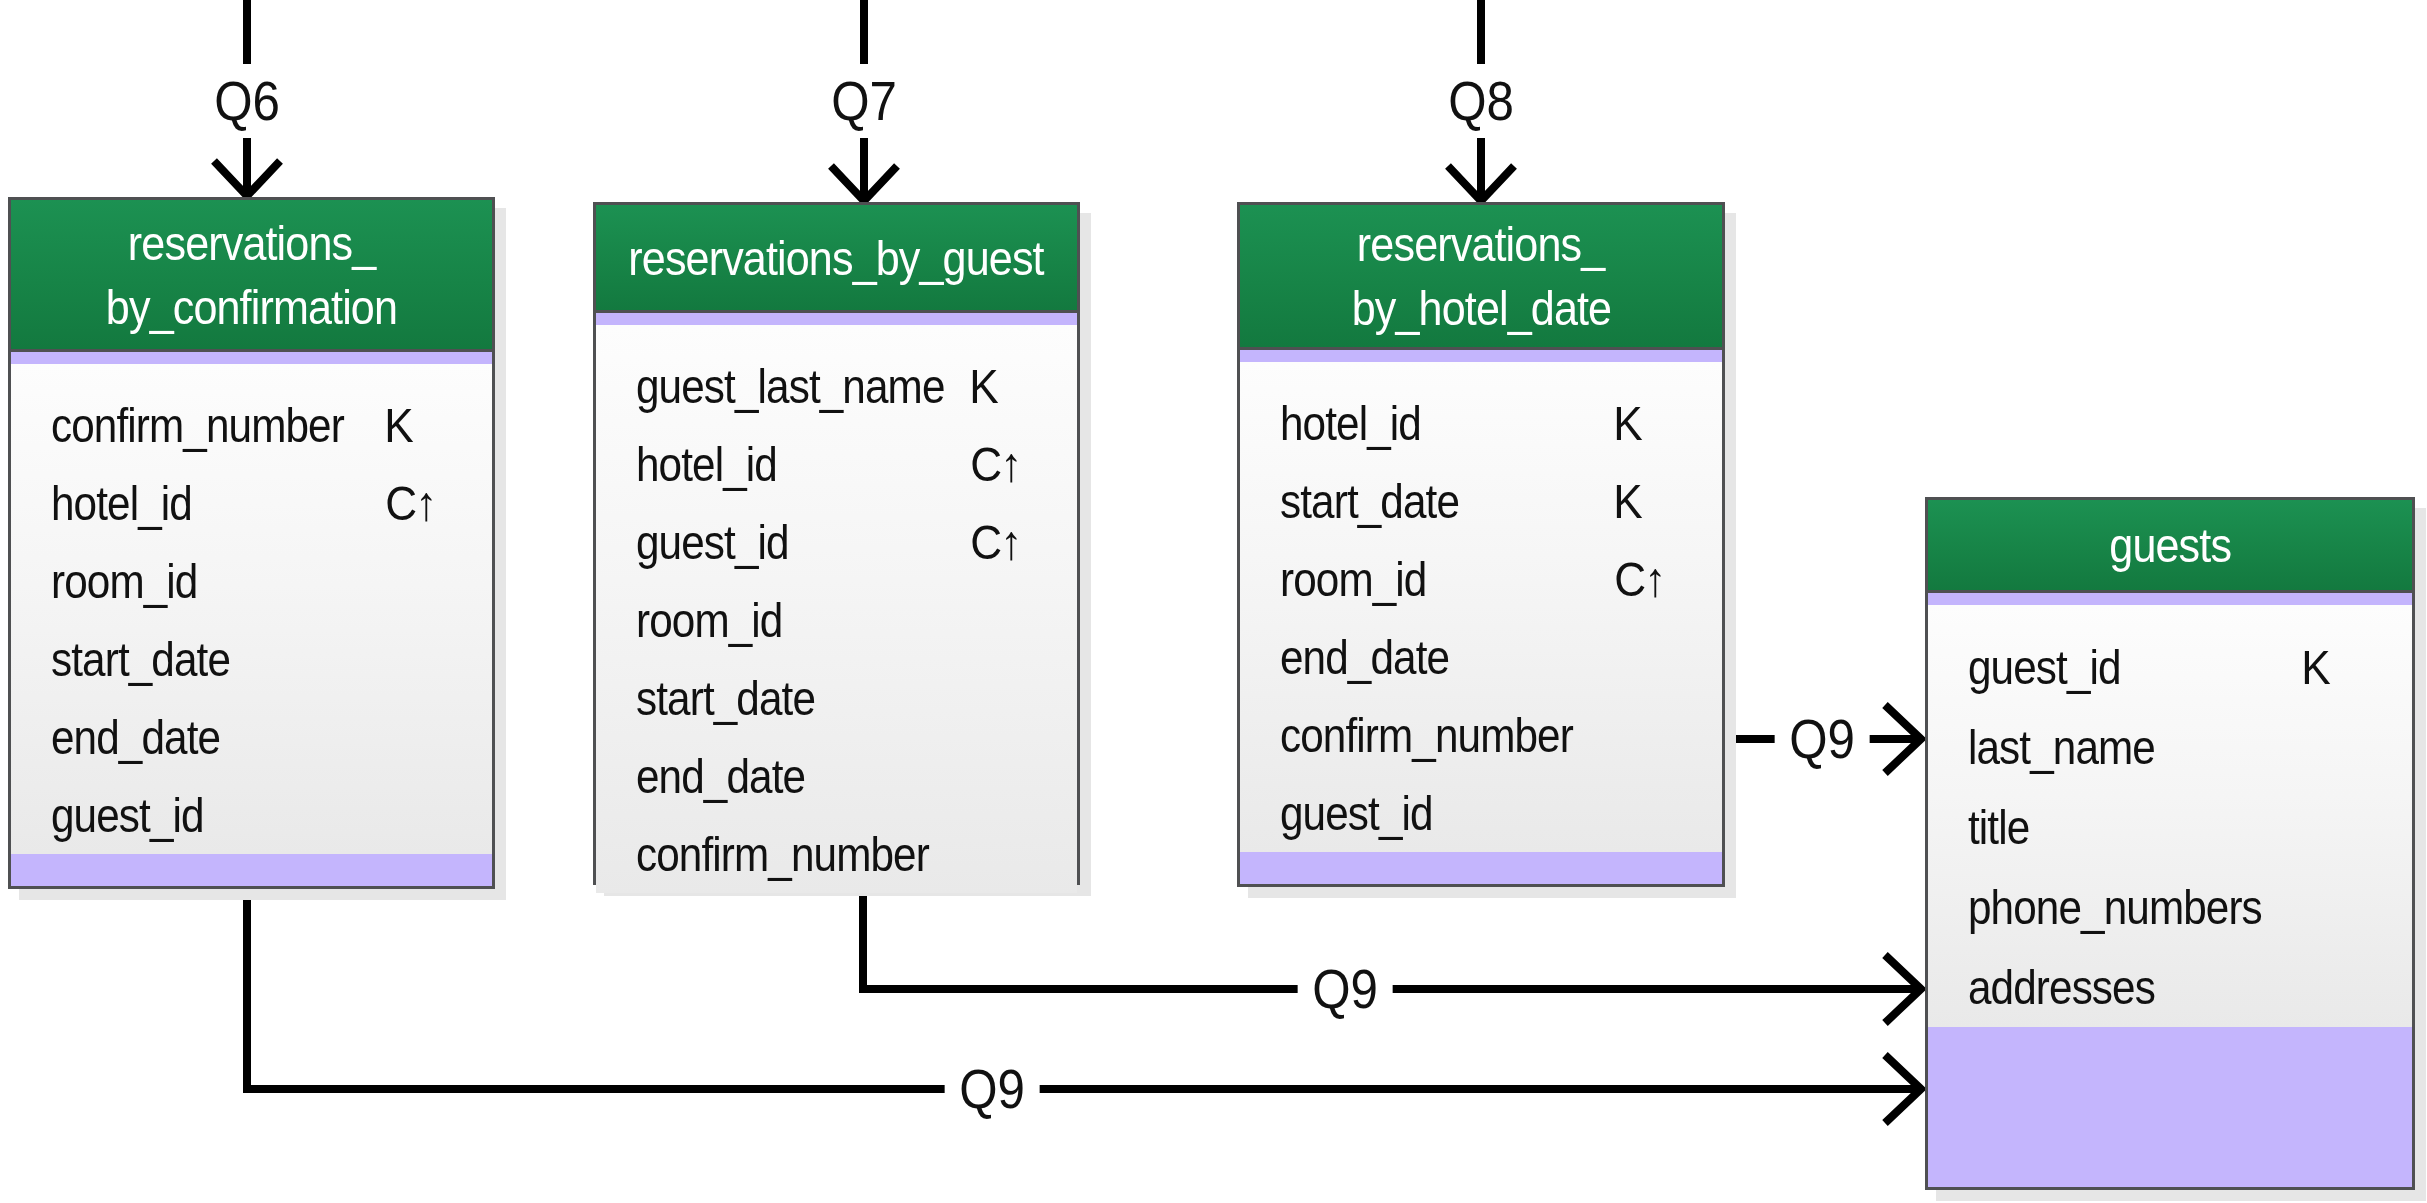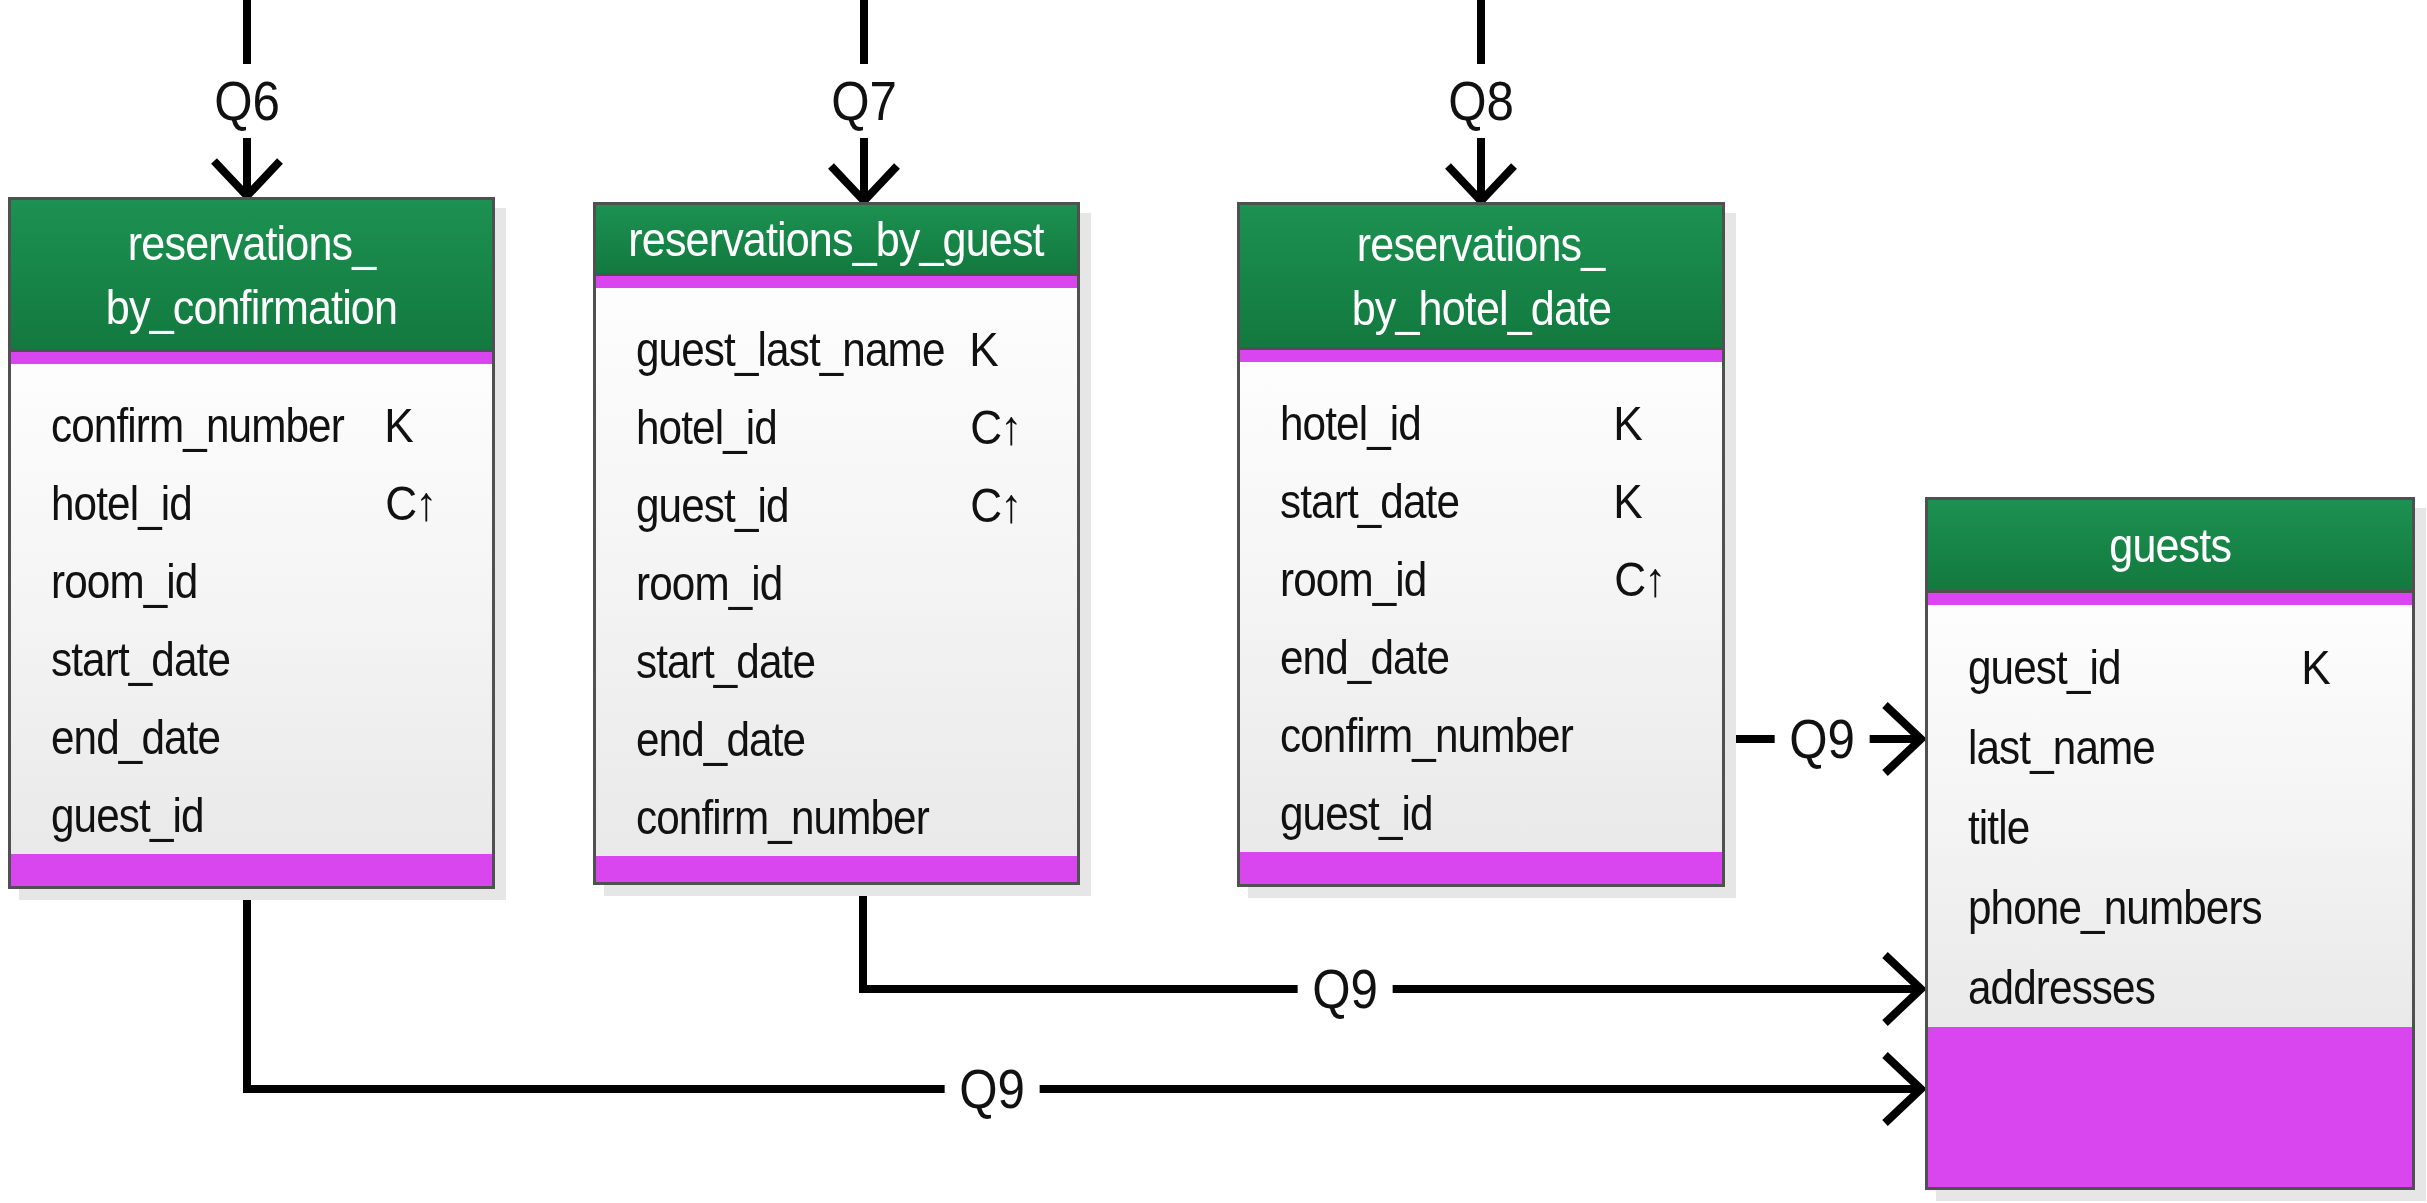--- a/index.html
+++ b/index.html
@@ -5,35 +5,35 @@
   html,body{margin:0;padding:0;background:#ffffff;}
   *{box-sizing:border-box;}
   .canvas{
     position:relative;width:2427px;height:1203px;background:#ffffff;overflow:hidden;
     font-family:"Liberation Sans",sans-serif;color:#111;
   }
   .wires{position:absolute;left:0;top:0;width:2427px;height:1203px;}
 
   
   .table{
-    position:absolute;border:3px solid #4f5052;background:#d946ef;
+    position:absolute;border:3px solid #4f5052;background:#c4b5fd;
     box-shadow:11px 11px 0 #e6e6e6;
   }
   .t1{left:8px;  top:197px; width:487px;height:692px;}
   .t2{left:593px;top:202px; width:487px;height:683px;}
   .t3{left:1237px;top:202px;width:488px;height:685px;}
   .t4{left:1925px;top:497px;width:490px;height:693px;}
 
   .hdr{
     display:flex;flex-direction:column;justify-content:center;align-items:center;
     background:linear-gradient(180deg,#1c9152 0%,#178447 55%,#13793f 100%);
     color:#ffffff;border-bottom:3px solid #4f5052;
   }
   .t1 .hdr{height:152px;}
-  .t2 .hdr{height:71px;}
+  .t2 .hdr{height:108px;}
   .t3 .hdr{height:145px;}
   .t4 .hdr{height:93px;}
   .hdr-line{
     display:inline-block;font-size:49px;line-height:64px;letter-spacing:-1px;
     transform:scaleX(0.88);white-space:nowrap;
   }
 
   .tbody{
     position:relative;height:auto;padding-top:22px;
     background:linear-gradient(180deg,#fdfdfd 0%,#f5f5f5 45%,#e9e9e9 100%);

